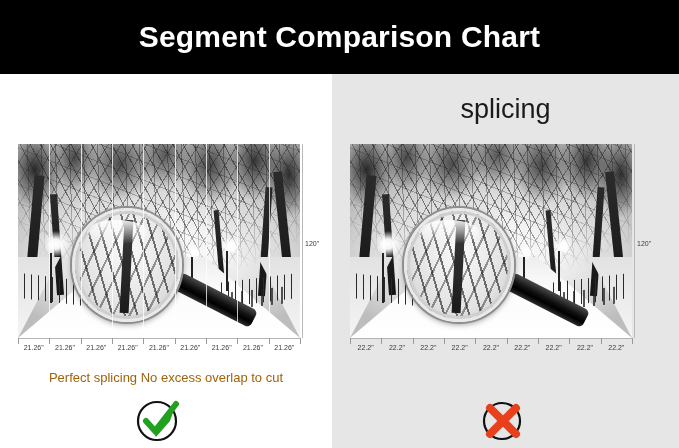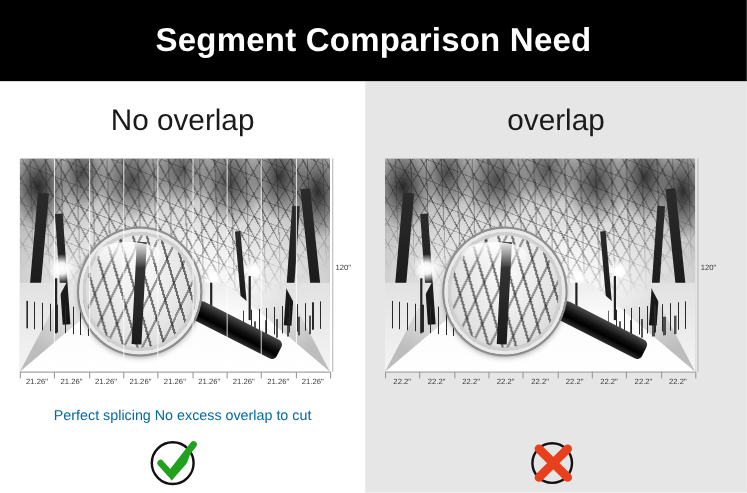--- a/index.html
+++ b/index.html
@@ -220,43 +220,42 @@
     top:70px; height:194px;
   }
   .panel-left  .height-rule { left:302px; }
   .panel-right .height-rule { left:302px; }
 
   
   .caption {
     position:absolute; left:0; right:0; top:296px;
     text-align:center;
     font-size:13px;
-    color:#0369a1;
+    color:#a16207;
   }
 
   
   .verdict {
     position:absolute; top:325px; left:50%;
     transform:translateX(-50%);
     width:44px; height:44px;
   }
   .panel-left .verdict { margin-left:-8px; }
   .panel-right .verdict { margin-left:-3px; }
 </style>
 </head>
 <body>
 
 <div class="header">
-  <div class="header-title">Segment Comparison Need</div>
+  <div class="header-title">Segment Comparison Chart</div>
 </div>
 
 <div class="panels">
 
   <div class="panel panel-left">
-    <div class="panel-heading">No overlap</div>
 
     <div class="photo-wrap">
       <div class="photo">
         <div class="sky"></div>
         <div class="canopy"></div>
         <div class="branches"></div>
         <div class="trunk t1"></div>
         <div class="trunk t2"></div>
         <div class="trunk t3"></div>
         <div class="trunk t4"></div>
@@ -332,21 +331,21 @@
     <div class="verdict">
       <svg viewBox="0 0 44 44" width="44" height="44">
         <circle cx="21" cy="22" r="19" fill="none" stroke="#111111" stroke-width="2.2"></circle>
         <path d="M10 22 L19 32 L40 5 L34 22 L20 38 Z" fill="#22a11e"></path>
         <path d="M10 22 L19 32 L40 5" fill="none" stroke="#22a11e" stroke-width="6" stroke-linecap="round" stroke-linejoin="round"></path>
       </svg>
     </div>
   </div>
 
   <div class="panel panel-right">
-    <div class="panel-heading">overlap</div>
+    <div class="panel-heading">splicing</div>
 
     <div class="photo-wrap">
       <div class="photo">
         <div class="sky"></div>
         <div class="canopy"></div>
         <div class="branches"></div>
         <div class="trunk t1"></div>
         <div class="trunk t2"></div>
         <div class="trunk t3"></div>
         <div class="trunk t4"></div>

